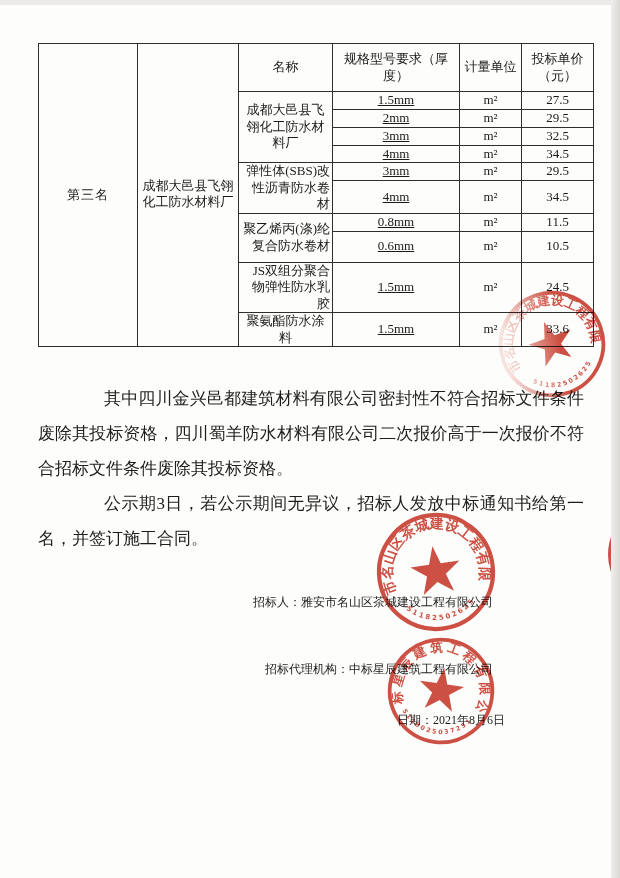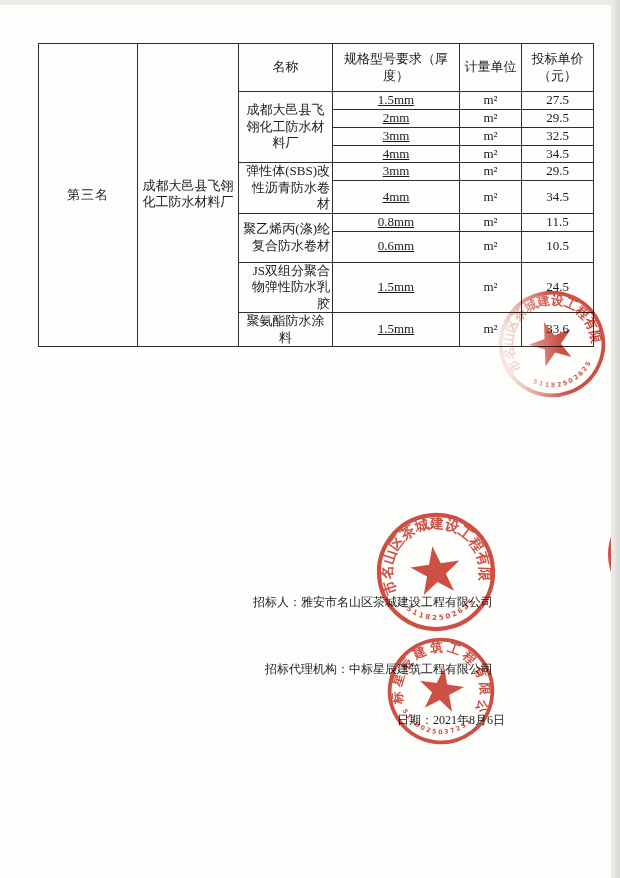--- a/index.html
+++ b/index.html
@@ -133,20 +133,24 @@
     </tr>
     <tr style="height:32px">
       <td class="mat">聚氨酯防水涂料</td>
       <td class="spec">1.5mm</td>
       <td class="unit vtop">m²</td>
       <td class="price">33.6</td>
     </tr>
   </tbody>
     </table>
 
+  <div class="bodytext">
+    <p>其中四川金兴邑都建筑材料有限公司密封性不符合招标文件条件废除其投标资格，四川蜀羊防水材料有限公司二次报价高于一次报价不符合招标文件条件废除其投标资格。</p>
+    <p>公示期3日，若公示期间无异议，招标人发放中标通知书给第一名，并签订施工合同。</p>
+  </div>
 
   <div class="sig sig-bidder">
     <span>招标人：</span><span>雅安市名山区茶城建设工程有限公司</span>
   </div>
   <div class="sig sig-agency">
     <span>招标代理机构：</span><span>中标星辰建筑工程有限公司</span>
   </div>
   <div class="sig sig-date">
     <span>日期：</span><span>2021年8月6日</span>
   </div>

